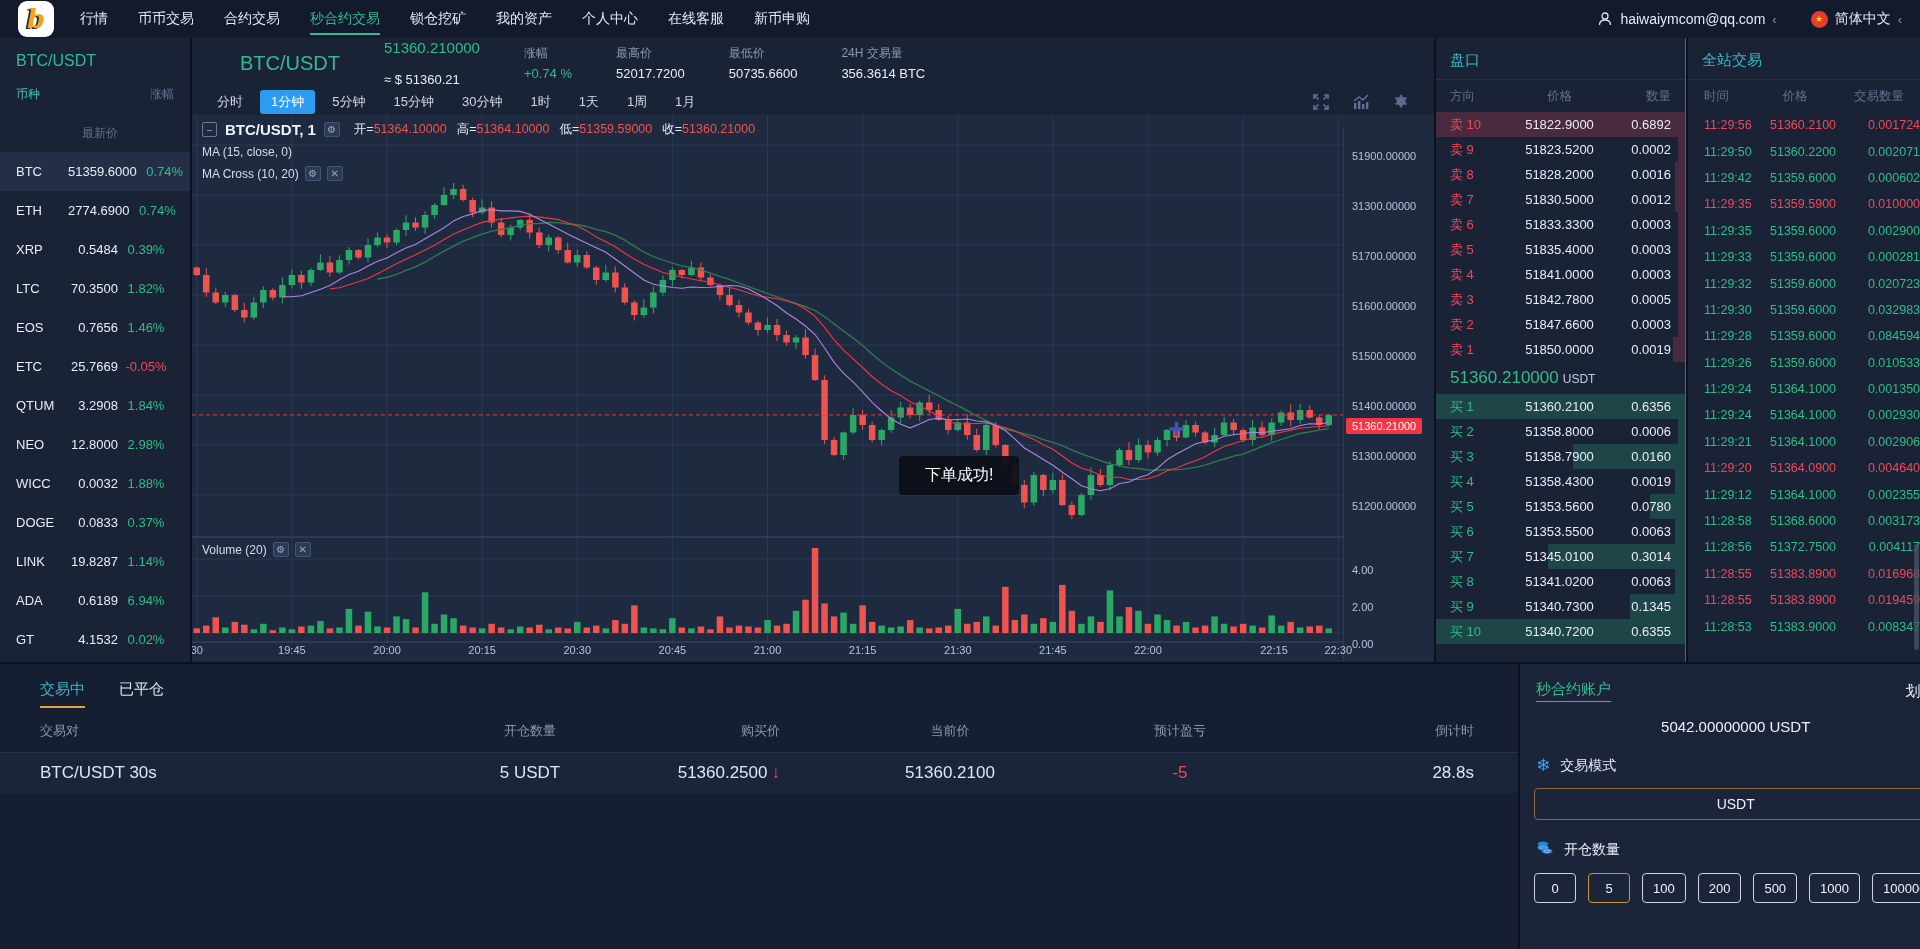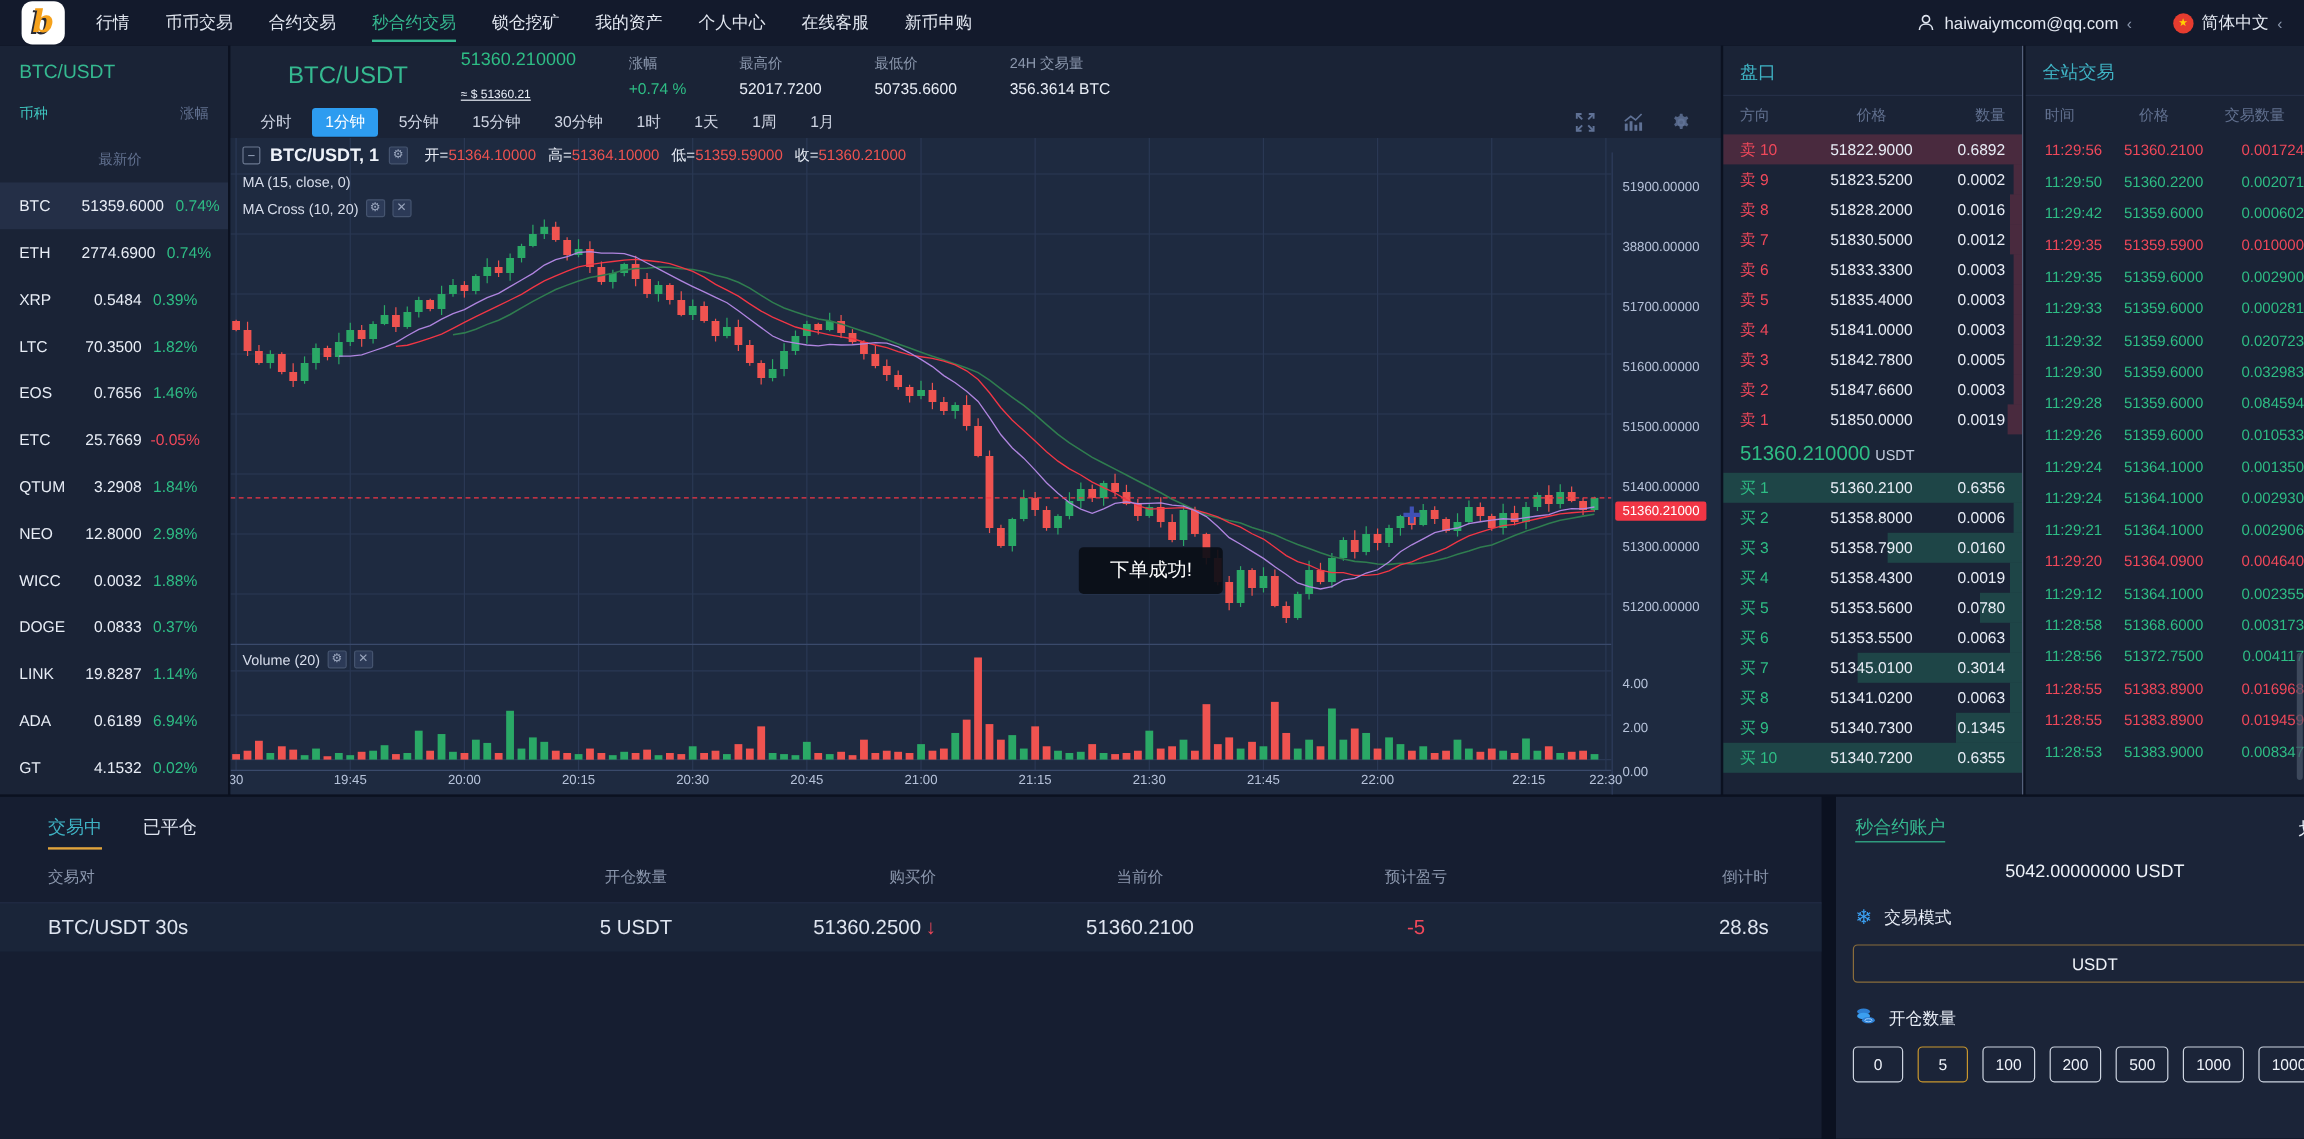--- a/index.html
+++ b/index.html
@@ -37,21 +37,21 @@
   .wl-row .prc { text-align:right; color:#e8edf6; }
   .wl-row .chg { text-align:center; }
   .up { color:#2ebd85; } .dn { color:#f0485a; }
 
   
   .chart-panel { width:1242px; flex:none; position:relative; overflow:hidden; }
   .ticker { height:50px; display:flex; align-items:center; padding:0 22px 0 48px; gap:44px; }
   .t-pair { color:#35b990; font-size:20px; }
   .t-price-block { text-align:left; }
   .t-price { color:#2ebd85; font-size:15px; }
-  .t-approx { color:#e8edf6; font-size:10px; margin-top:16px;text-decoration:underline; }
+  .t-approx { color:#e8edf6; font-size:13px; margin-top:16px; }
   .t-stat { font-size:12px; color:#8b97ad; text-align:left; }
   .t-stat .v { display:block; color:#e8edf6; font-size:13px; margin-top:4px; }
   .t-stat .v.up { color:#2ebd85; }
   .intervals { height:27px; display:flex; align-items:center; gap:6px; padding:0 10px 0 14px; }
   .int-btn { font-size:13px; color:#d0d6e4; padding:3px 11px; border-radius:3px; cursor:pointer; }
   .int-btn.active { background:#2d9cf0; color:#fff; }
   .chart-tools { margin-left:auto; display:flex; align-items:center; gap:22px; padding-right:14px; }
   .tool-icon { color:#5f7195; cursor:pointer; display:flex; }
   .chartwrap { position:absolute; left:0; top:77px; width:1242px; height:547px; background:#1e2a40; }
   svg .grid { stroke:#2a3854; stroke-width:1; }
@@ -100,21 +100,21 @@
 
   
   .trades { flex:1; overflow:hidden; position:relative; }
   .tr-head { display:grid; grid-template-columns:66px 1fr 84px; padding:8px 16px 7px; font-size:12.5px; color:#61708f; }
   .tr-head .c2 { text-align:center; } .tr-head .c3 { text-align:right; }
   .tr-row { display:grid; grid-template-columns:66px 1fr 84px; padding:0 16px; height:26.4px; align-items:center; font-size:12.5px; }
   .tr-row .c2 { text-align:center; } .tr-row .c3 { text-align:right; }
   .tr-scroll { position:absolute; right:1px; top:506px; width:5px; height:106px; background:#4a5568; border-radius:3px; opacity:.75; }
 
   
-  .bottom-row { display:flex; height:285px; gap:12px; margin-top:2px; }
+  .bottom-row { display:flex; height:285px; gap:2px; margin-top:2px; }
   .positions { width:1518px; flex:none; background:#161e31; }
   .pos-tabs { display:flex; gap:34px; padding:16px 0 0 40px; font-size:15px; }
   .pos-tab { cursor:pointer; color:#dfe5f0; padding-bottom:7px; }
   .pos-tab.active { color:#3fb3c4; border-bottom:2px solid #e0a43c; }
   .pos-head { display:grid; grid-template-columns:360px 260px 120px 340px 120px 1fr; padding:14px 44px 12px 40px; font-size:13px; color:#8b97ad; border-bottom:1px solid #27324c; }
   .pos-row { display:grid; grid-template-columns:360px 260px 120px 340px 120px 1fr; padding:0 44px 0 40px; height:40px; align-items:center; font-size:17px; background:#1a2539; }
   .pc2 { text-align:center; } .pc3 { text-align:right; } .pc6 { text-align:right; }
   .arrow-dn { color:#f0485a; font-weight:bold; margin-left:4px; }
 
   
@@ -700,21 +700,21 @@
           <line class="w-up" x1="1136.7" y1="298.9" x2="1136.7" y2="311.5"></line>
           <rect class="b-up" x="1133.5" y="299.9" width="6.5" height="10.1"></rect>
           <polyline class="ma20" points="185.5,164.0 195.0,162.4 204.5,159.3 214.0,155.3 223.5,151.9 233.1,147.1 242.6,141.5 252.1,136.1 261.6,131.1 271.1,126.2 280.6,122.6 290.1,119.2 299.6,116.2 309.2,114.5 318.7,112.7 328.2,110.1 337.7,108.7 347.2,108.5 356.7,107.5 366.2,107.7 375.7,109.0 385.3,109.6 394.8,111.5 404.3,114.3 413.8,116.6 423.3,120.2 432.8,125.1 442.3,131.1 451.8,137.0 461.4,141.6 470.9,145.0 480.4,148.1 489.9,150.8 499.4,152.4 508.9,154.9 518.4,158.1 527.9,161.3 537.5,164.3 547.0,168.0 556.5,171.6 566.0,175.0 575.5,178.5 585.0,181.9 594.5,185.0 604.0,188.3 613.5,191.6 623.1,195.5 632.6,201.8 642.1,209.1 651.6,216.1 661.1,222.9 670.6,230.6 680.1,238.9 689.6,247.0 699.2,254.0 708.7,260.1 718.2,266.1 727.7,271.0 737.2,275.9 746.7,280.8 756.2,285.8 765.7,290.6 775.3,295.6 784.8,301.0 794.3,305.4 803.8,309.9 813.3,314.1 822.8,316.4 832.3,318.8 841.8,320.9 851.4,324.6 860.9,327.4 870.4,330.6 879.9,334.9 889.4,338.8 898.9,342.1 908.4,345.6 917.9,348.8 927.5,350.8 937.0,352.8 946.5,353.5 956.0,355.0 965.5,355.3 975.0,354.3 984.5,354.9 994.0,353.9 1003.6,352.3 1013.1,350.1 1022.6,346.8 1032.1,344.1 1041.6,341.1 1051.1,339.1 1060.6,335.3 1070.1,331.3 1079.7,327.6 1089.2,324.5 1098.7,321.3 1108.2,318.5 1117.7,316.9 1127.2,315.1 1136.7,313.6"></polyline>
           <polyline class="ma15" points="137.9,173.7 147.4,172.7 157.0,169.8 166.5,166.8 176.0,163.5 185.5,158.7 195.0,153.7 204.5,148.8 214.0,144.3 223.5,139.7 233.1,135.0 242.6,130.3 252.1,124.5 261.6,119.1 271.1,114.9 280.6,110.9 290.1,107.4 299.6,105.6 309.2,104.1 318.7,102.9 328.2,101.8 337.7,101.1 347.2,102.1 356.7,103.1 366.2,104.6 375.7,107.8 385.3,111.1 394.8,115.9 404.3,122.0 413.8,126.8 423.3,131.8 432.8,138.2 442.3,144.3 451.8,149.2 461.4,153.5 470.9,157.5 480.4,160.0 489.9,162.0 499.4,164.0 508.9,165.8 518.4,167.3 527.9,170.0 537.5,172.5 547.0,174.7 556.5,178.0 566.0,180.8 575.5,182.3 585.0,183.7 594.5,186.0 604.0,189.0 613.5,194.0 623.1,201.3 632.6,212.3 642.1,224.8 651.6,235.2 661.1,243.8 670.6,252.5 680.1,261.5 689.6,269.3 699.2,275.7 708.7,280.8 718.2,286.8 727.7,291.3 737.2,295.8 746.7,301.3 756.2,306.3 765.7,309.2 775.3,308.8 784.8,308.5 794.3,308.0 803.8,310.0 813.3,312.7 822.8,315.7 832.3,320.5 841.8,324.3 851.4,329.8 860.9,334.2 870.4,341.0 879.9,348.0 889.4,353.0 898.9,356.0 908.4,360.2 917.9,362.2 927.5,362.2 937.0,364.5 946.5,364.5 956.0,363.7 965.5,360.7 975.0,355.8 984.5,353.3 994.0,349.0 1003.6,345.8 1013.1,341.7 1022.6,336.3 1032.1,331.5 1041.6,328.5 1051.1,325.5 1060.6,323.0 1070.1,322.0 1079.7,319.5 1089.2,317.3 1098.7,315.2 1108.2,313.2 1117.7,312.3 1127.2,311.5 1136.7,310.8"></polyline>
           <polyline class="ma10" points="90.4,181.8 99.9,181.8 109.4,180.8 118.9,177.5 128.4,174.3 137.9,170.5 147.4,164.8 157.0,159.5 166.5,156.3 176.0,151.0 185.5,146.3 195.0,143.0 204.5,137.8 214.0,133.0 223.5,129.5 233.1,123.8 242.6,118.3 252.1,112.8 261.6,105.9 271.1,101.4 280.6,98.9 290.1,95.4 299.6,94.7 309.2,95.9 318.7,95.9 328.2,96.4 337.7,99.2 347.2,104.2 356.7,109.0 366.2,114.0 375.7,119.0 385.3,123.8 394.8,128.3 404.3,132.8 413.8,137.3 423.3,144.0 432.8,151.0 442.3,158.0 451.8,165.0 461.4,169.3 470.9,171.0 480.4,172.5 489.9,173.3 499.4,172.0 508.9,172.5 518.4,172.3 527.9,171.5 537.5,170.5 547.0,171.0 556.5,174.0 566.0,179.0 575.5,184.5 585.0,190.5 594.5,198.0 604.0,204.0 613.5,211.0 623.1,219.5 632.6,233.0 642.1,247.3 651.6,258.3 661.1,266.8 670.6,276.8 680.1,287.3 689.6,296.0 699.2,304.0 708.7,309.3 718.2,312.8 727.7,309.0 737.2,304.5 746.7,303.3 756.2,304.8 765.7,304.5 775.3,304.0 784.8,306.0 794.3,306.8 803.8,310.5 813.3,315.5 822.8,323.8 832.3,333.0 841.8,338.5 851.4,344.5 860.9,350.3 870.4,357.3 879.9,363.8 889.4,370.8 898.9,373.8 908.4,375.8 917.9,373.8 927.5,368.5 937.0,367.0 946.5,362.5 956.0,359.8 965.5,353.3 975.0,344.8 984.5,339.0 994.0,334.0 1003.6,328.8 1013.1,326.5 1022.6,325.0 1032.1,321.3 1041.6,319.8 1051.1,318.5 1060.6,317.3 1070.1,317.8 1079.7,316.3 1089.2,315.0 1098.7,313.8 1108.2,310.5 1117.7,308.8 1127.2,309.0 1136.7,307.5"></polyline>
           <line class="curline" x1="0" y1="299.9" x2="1151" y2="299.9"></line>
           <path class="buymark" d="M 977.5 314.0 H 991.5 M 984.5 307.0 V 321.0"></path>
         </svg>
       <div class="price-axis" id="price-axis">
           <span class="tick" style="top: 23px;">51900.00000</span>
-          <span class="tick" style="top: 73px;">38800.00000</span>
+          <span class="tick" style="top: 73px;">31300.00000</span>
           <span class="tick" style="top: 123px;">51700.00000</span>
           <span class="tick" style="top: 173px;">51600.00000</span>
           <span class="tick" style="top: 223px;">51500.00000</span>
           <span class="tick" style="top: 273px;">51400.00000</span>
           <span class="tick" style="top: 323px;">51300.00000</span>
           <span class="tick" style="top: 373px;">51200.00000</span>
           <span class="tick" style="top: 437px;">4.00</span>
           <span class="tick" style="top: 474px;">2.00</span>
           <span class="tick" style="top: 511px;">0.00</span>
           <span class="cur" style="top: 290.895px;">51360.21000</span>

